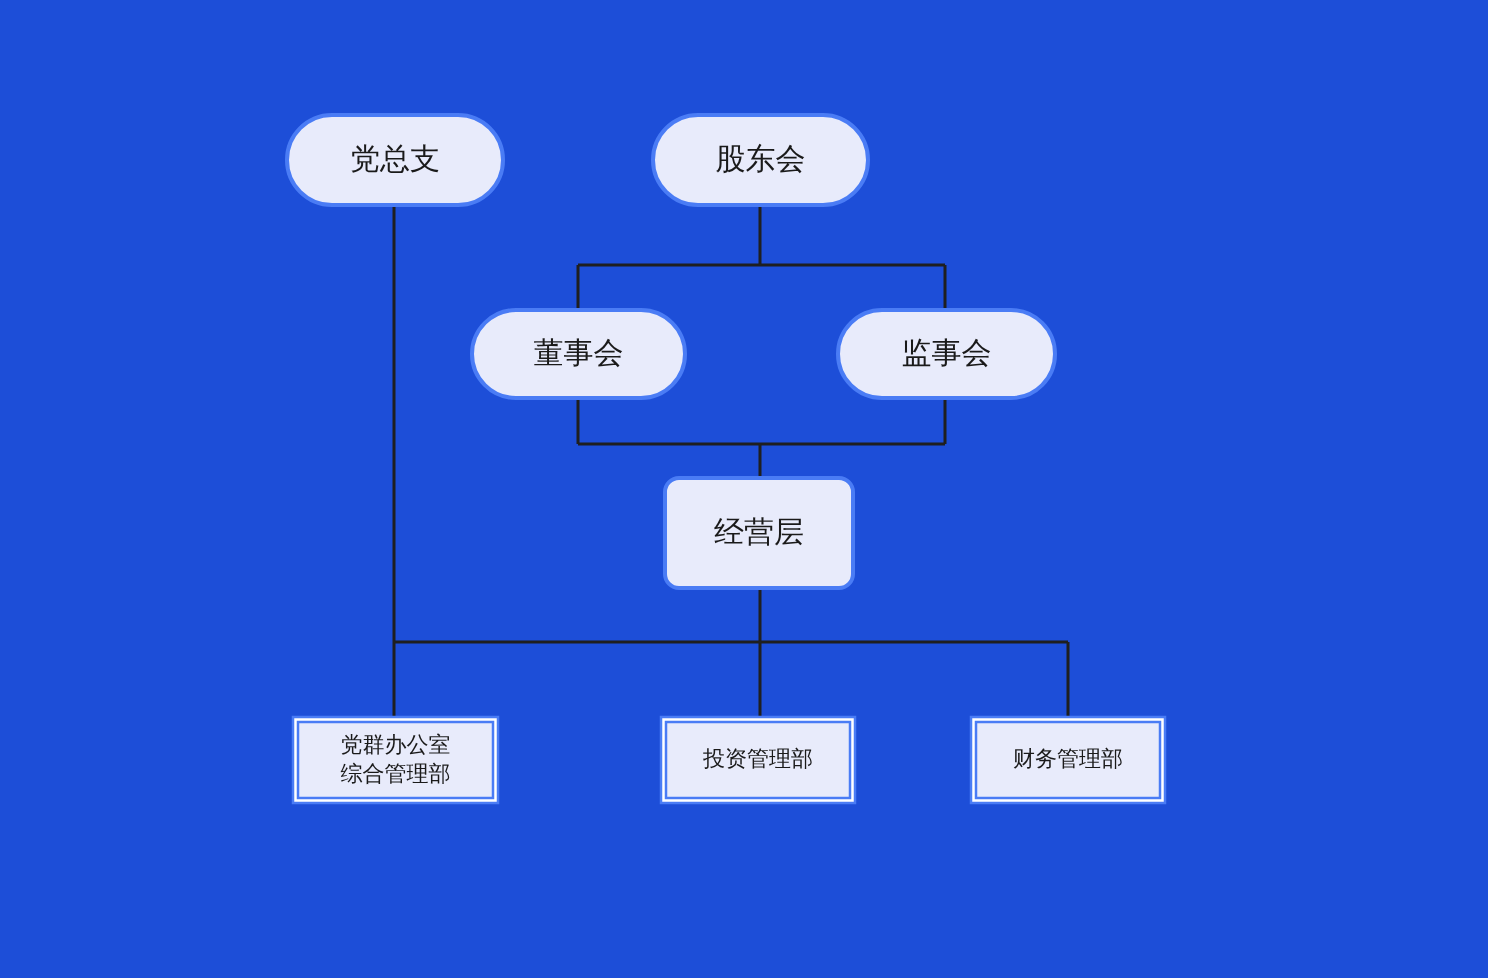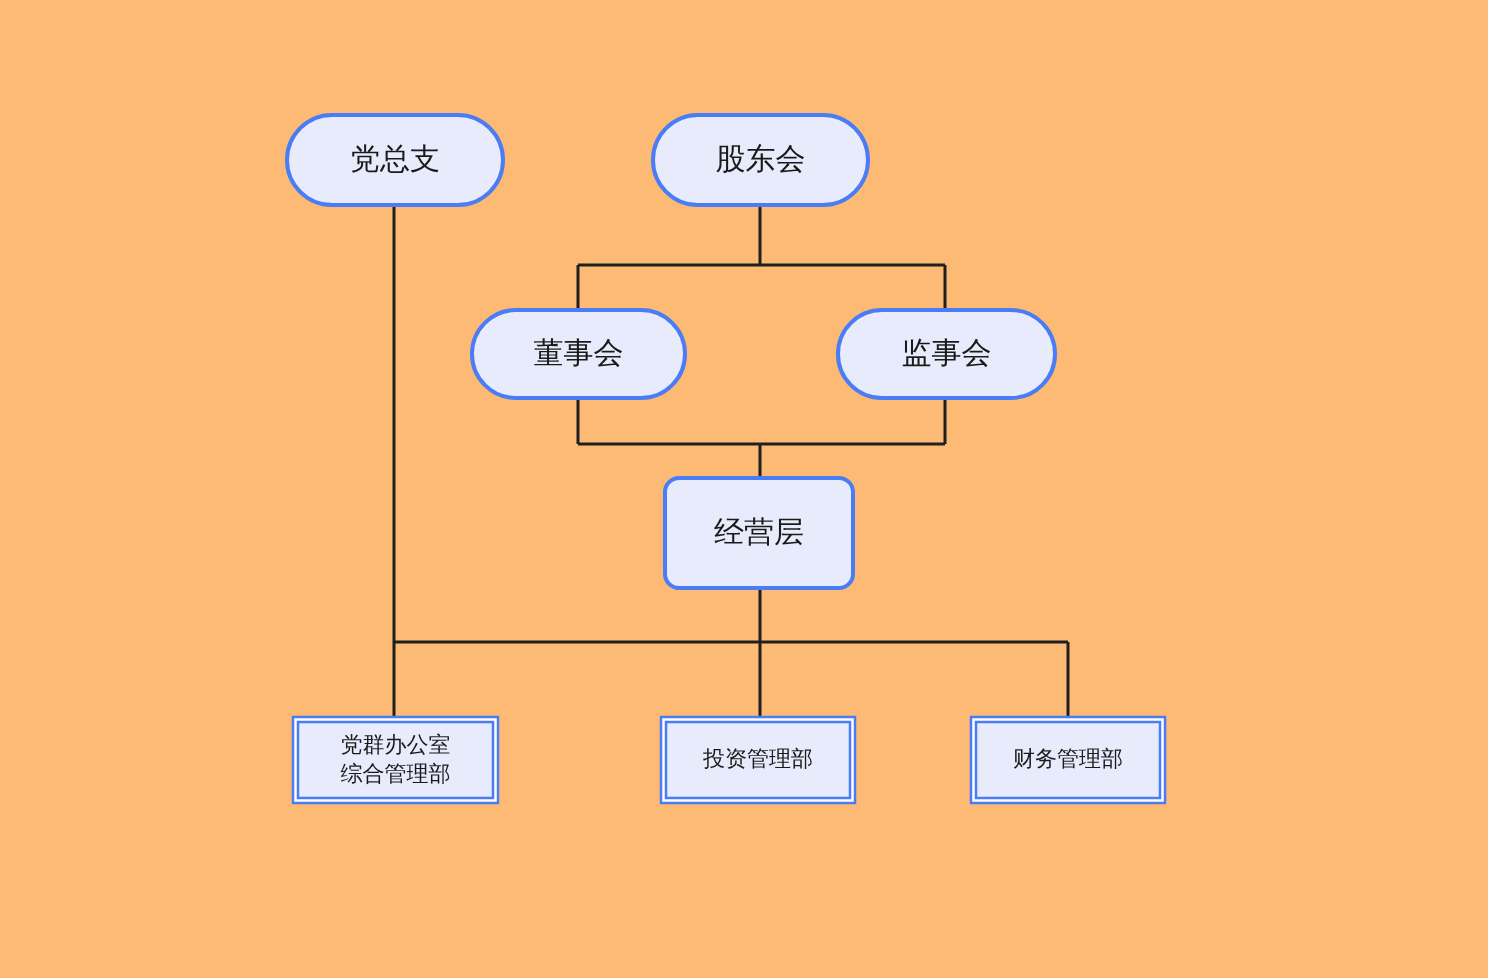--- a/index.html
+++ b/index.html
@@ -11,21 +11,21 @@
   body {
     width: 1488px;
     height: 978px;
     overflow: hidden;
     font-family: "Liberation Sans", "DejaVu Sans", sans-serif;
   }
   #chart-root {
     position: relative;
     width: 1488px;
     height: 978px;
-    background: #fdba74;
+    background: #1d4ed8;
   }
   svg.diagram {
     position: absolute;
     inset: 0;
     width: 1488px;
     height: 978px;
     display: block;
   }
   .edge {
     stroke: #1f1f1f;

